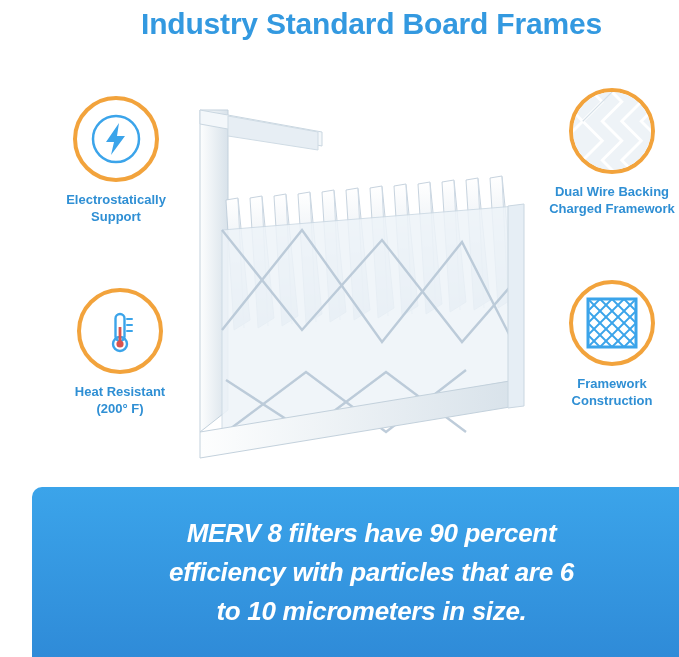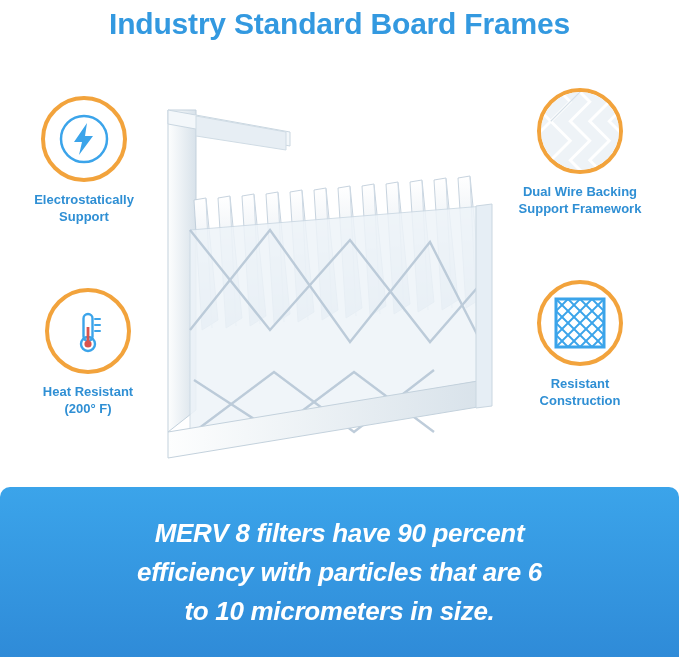--- a/index.html
+++ b/index.html
@@ -11,20 +11,21 @@
     height: 657px;
     background: #ffffff;
     font-family: "Liberation Sans", sans-serif;
     overflow: hidden;
   }
   .page {
     position: relative;
     width: 569px;
     height: 657px;
     background: #ffffff;
+    margin-left: 32px;
   }
 
   
   .title {
     position: absolute;
     top: 4px;
     left: 0;
     width: 679px;
     text-align: center;
     font-size: 30px;
@@ -228,38 +229,38 @@
             <path d="M70,-10 L90,10 L70,30 L90,50 L70,70 L90,90"></path>
           </g>
           <g stroke="#d6e0e8" stroke-width="1.2" fill="none">
             <path d="M-10,10 L10,-10 M-10,50 L30,90 M10,30 L50,-10"></path>
           </g>
         </svg>
       </div>
     </div>
     <div class="feature-label">
       <span>Dual Wire Backing</span><br>
-      <span>Support Framework</span>
+      <span>Charged Framework</span>
     </div>
   </div>
 
   <div class="feature" id="feature-indust">
     <div class="badge">
       <div class="badge-inner">
         <svg width="60" height="60" viewBox="0 0 60 60">
           <rect x="6" y="6" width="48" height="48" fill="none" stroke="#3ba4ea" stroke-width="3"></rect>
           <g stroke="#3ba4ea" stroke-width="1.8" fill="none">
             <path d="M6,18 L18,6 M6,30 L30,6 M6,42 L42,6 M6,54 L54,6 M18,54 L54,18 M30,54 L54,30 M42,54 L54,42"></path>
             <path d="M6,18 L42,54 M6,30 L30,54 M6,42 L18,54 M6,6 L54,54 M18,6 L54,42 M30,6 L54,30 M42,6 L54,18"></path>
           </g>
         </svg>
       </div>
     </div>
     <div class="feature-label">
-      <span>Resistant</span><br>
+      <span>Framework</span><br>
       <span>Construction</span>
     </div>
   </div>
 
   <div class="claim-panel">
     <div class="claim-text">
       <span>MERV 8 filters have 90 percent</span><br>
       <span>efficiency with particles that are 6</span><br>
       <span>to 10 micrometers in size.</span>
     </div>

